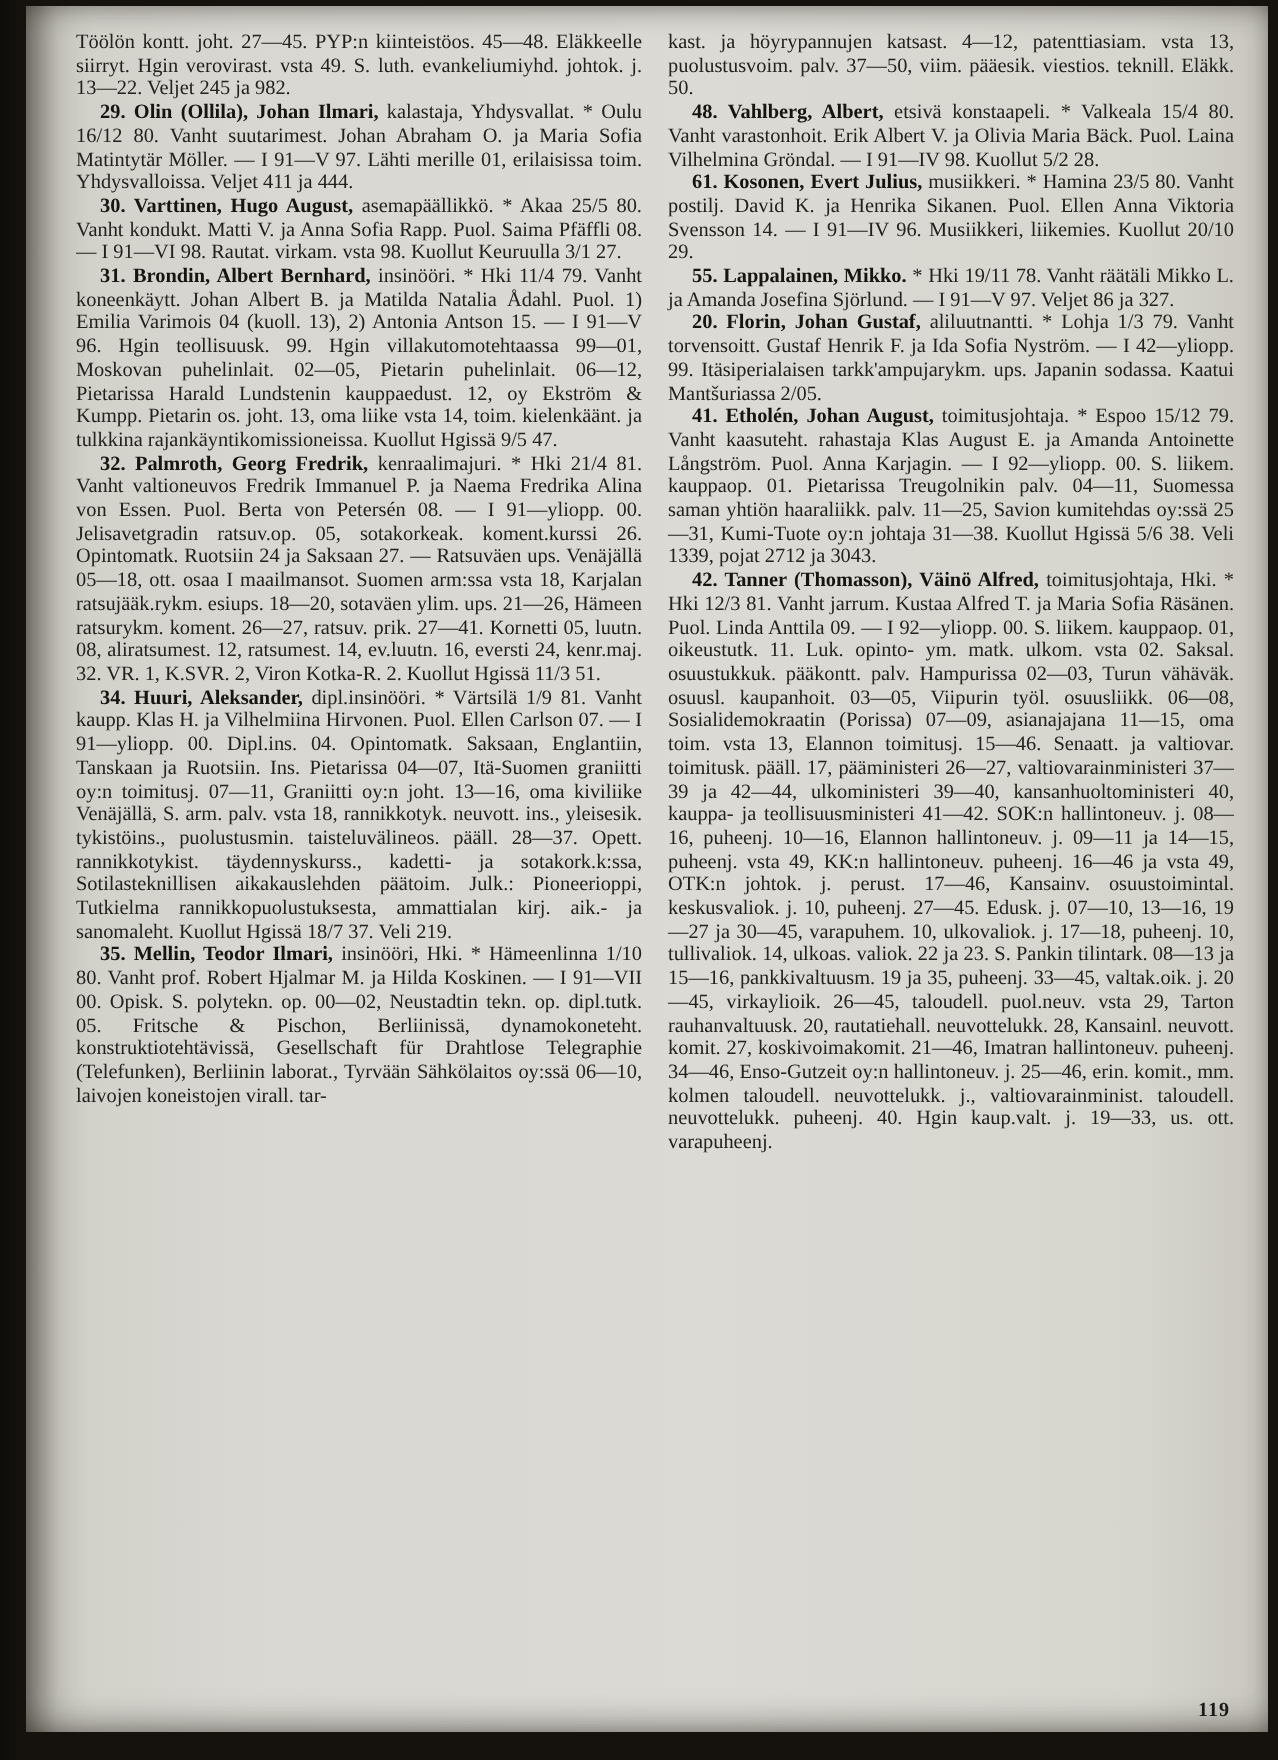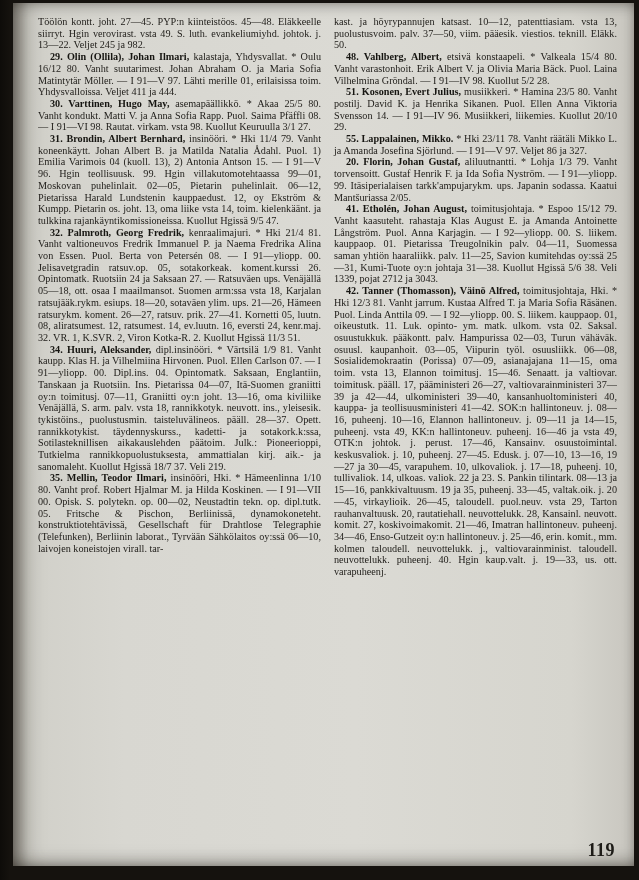--- a/index.html
+++ b/index.html
@@ -39,21 +39,21 @@
     hyphens:auto;
     overflow-wrap:break-word;
   }
   .col p { margin:0; }
   p.entry { text-indent:12px; }
   p.cont  { text-indent:0; }
   .col b  { font-weight:bold; color:#161511; }
   .page-number {
     position:absolute;
     right:19px; bottom:5px;
-    font-size:18px;
+    font-size:10px;
     font-weight:bold;
     color:#1d1b17;
     letter-spacing:.5px;
     text-align:right;
   }
   .spine-shadow {
     position:absolute;
     left:0; top:0; bottom:0;
     width:14px;
     background:linear-gradient(90deg,#0e0c09 0%, #15120e 70%, rgba(21,18,14,0) 100%);
@@ -63,33 +63,33 @@
 <body>
 
 <div class="spine-shadow"></div>
 
 <div class="paper">
   <div class="columns">
 
     <div class="col">
       <p class="cont"><b></b><span>Töölön kontt. joht. 27—45. PYP:n kiinteistöos. 45—48. Eläkkeelle siirryt. Hgin verovirast. vsta 49. S. luth. evankeliumiyhd. johtok. j. 13—22. Veljet 245 ja 982.</span></p>
       <p class="entry"><b>29. Olin (Ollila), Johan Ilmari,</b><span> kalastaja, Yhdysvallat. * Oulu 16/12 80. Vanht suutarimest. Johan Abraham O. ja Maria Sofia Matintytär Möller. — I 91—V 97. Lähti merille 01, erilaisissa toim. Yhdysvalloissa. Veljet 411 ja 444.</span></p>
-      <p class="entry"><b>30. Varttinen, Hugo May,</b><span> asemapäällikkö. * Akaa 25/5 80. Vanht kondukt. Matti V. ja Anna Sofia Rapp. Puol. Saima Pfäffli 08. — I 91—VI 98. Rautat. virkam. vsta 98. Kuollut Keuruulla 3/1 27.</span></p>
+      <p class="entry"><b>30. Varttinen, Hugo August,</b><span> asemapäällikkö. * Akaa 25/5 80. Vanht kondukt. Matti V. ja Anna Sofia Rapp. Puol. Saima Pfäffli 08. — I 91—VI 98. Rautat. virkam. vsta 98. Kuollut Keuruulla 3/1 27.</span></p>
       <p class="entry"><b>31. Brondin, Albert Bernhard,</b><span> insinööri. * Hki 11/4 79. Vanht koneenkäytt. Johan Albert B. ja Matilda Natalia Ådahl. Puol. 1) Emilia Varimois 04 (kuoll. 13), 2) Antonia Antson 15. — I 91—V 96. Hgin teollisuusk. 99. Hgin villakutomotehtaassa 99—01, Moskovan puhelinlait. 02—05, Pietarin puhelinlait. 06—12, Pietarissa Harald Lundstenin kauppaedust. 12, oy Ekström &amp; Kumpp. Pietarin os. joht. 13, oma liike vsta 14, toim. kielenkäänt. ja tulkkina rajankäyntikomissioneissa. Kuollut Hgissä 9/5 47.</span></p>
       <p class="entry"><b>32. Palmroth, Georg Fredrik,</b><span> kenraalimajuri. * Hki 21/4 81. Vanht valtioneuvos Fredrik Immanuel P. ja Naema Fredrika Alina von Essen. Puol. Berta von Petersén 08. — I 91—yliopp. 00. Jelisavetgradin ratsuv.op. 05, sotakorkeak. koment.kurssi 26. Opintomatk. Ruotsiin 24 ja Saksaan 27. — Ratsuväen ups. Venäjällä 05—18, ott. osaa I maailmansot. Suomen arm:ssa vsta 18, Karjalan ratsujääk.rykm. esiups. 18—20, sotaväen ylim. ups. 21—26, Hämeen ratsurykm. koment. 26—27, ratsuv. prik. 27—41. Kornetti 05, luutn. 08, aliratsumest. 12, ratsumest. 14, ev.luutn. 16, eversti 24, kenr.maj. 32. VR. 1, K.SVR. 2, Viron Kotka-R. 2. Kuollut Hgissä 11/3 51.</span></p>
       <p class="entry"><b>34. Huuri, Aleksander,</b><span> dipl.insinööri. * Värtsilä 1/9 81. Vanht kaupp. Klas H. ja Vilhelmiina Hirvonen. Puol. Ellen Carlson 07. — I 91—yliopp. 00. Dipl.ins. 04. Opintomatk. Saksaan, Englantiin, Tanskaan ja Ruotsiin. Ins. Pietarissa 04—07, Itä-Suomen graniitti oy:n toimitusj. 07—11, Graniitti oy:n joht. 13—16, oma kiviliike Venäjällä, S. arm. palv. vsta 18, rannikkotyk. neuvott. ins., yleisesik. tykistöins., puolustusmin. taisteluvälineos. pääll. 28—37. Opett. rannikkotykist. täydennyskurss., kadetti- ja sotakork.k:ssa, Sotilasteknillisen aikakauslehden päätoim. Julk.: Pioneerioppi, Tutkielma rannikkopuolustuksesta, ammattialan kirj. aik.- ja sanomaleht. Kuollut Hgissä 18/7 37. Veli 219.</span></p>
       <p class="entry"><b>35. Mellin, Teodor Ilmari,</b><span> insinööri, Hki. * Hämeenlinna 1/10 80. Vanht prof. Robert Hjalmar M. ja Hilda Koskinen. — I 91—VII 00. Opisk. S. polytekn. op. 00—02, Neustadtin tekn. op. dipl.tutk. 05. Fritsche &amp; Pischon, Berliinissä, dynamokoneteht. konstruktiotehtävissä, Gesellschaft für Drahtlose Telegraphie (Telefunken), Berliinin laborat., Tyrvään Sähkölaitos oy:ssä 06—10, laivojen koneistojen virall. tar-</span></p>
     </div>
 
     <div class="col">
-      <p class="cont"><b></b><span>kast. ja höyrypannujen katsast. 10—12, patenttiasiam. vsta 13, puolustusvoim. palv. 37—50, viim. pääesik. viestios. teknill. Eläkk. 50.</span></p>
+      <p class="cont"><b></b><span>kast. ja höyrypannujen katsast. 4—12, patenttiasiam. vsta 13, puolustusvoim. palv. 37—50, viim. pääesik. viestios. teknill. Eläkk. 50.</span></p>
       <p class="entry"><b>48. Vahlberg, Albert,</b><span> etsivä konstaapeli. * Valkeala 15/4 80. Vanht varastonhoit. Erik Albert V. ja Olivia Maria Bäck. Puol. Laina Vilhelmina Gröndal. — I 91—IV 98. Kuollut 5/2 28.</span></p>
-      <p class="entry"><b>51. Kosonen, Evert Julius,</b><span> musiikkeri. * Hamina 23/5 80. Vanht postilj. David K. ja Henrika Sikanen. Puol. Ellen Anna Viktoria Svensson 14. — I 91—IV 96. Musiikkeri, liikemies. Kuollut 20/10 29.</span></p>
-      <p class="entry"><b>55. Lappalainen, Mikko.</b><span> * Hki 23/11 78. Vanht räätäli Mikko L. ja Amanda Josefina Sjörlund. — I 91—V 97. Veljet 86 ja 327.</span></p>
-      <p class="entry"><b>20. Florin, Johan Gustaf,</b><span> aliluutnantti. * Lohja 1/3 79. Vanht torvensoitt. Gustaf Henrik F. ja Ida Sofia Nyström. — I 91—yliopp. 99. Itäsiperialaisen tarkk'ampujarykm. ups. Japanin sodassa. Kaatui Mantšuriassa 2/05.</span></p>
+      <p class="entry"><b>61. Kosonen, Evert Julius,</b><span> musiikkeri. * Hamina 23/5 80. Vanht postilj. David K. ja Henrika Sikanen. Puol. Ellen Anna Viktoria Svensson 14. — I 91—IV 96. Musiikkeri, liikemies. Kuollut 20/10 29.</span></p>
+      <p class="entry"><b>55. Lappalainen, Mikko.</b><span> * Hki 19/11 78. Vanht räätäli Mikko L. ja Amanda Josefina Sjörlund. — I 91—V 97. Veljet 86 ja 327.</span></p>
+      <p class="entry"><b>20. Florin, Johan Gustaf,</b><span> aliluutnantti. * Lohja 1/3 79. Vanht torvensoitt. Gustaf Henrik F. ja Ida Sofia Nyström. — I 42—yliopp. 99. Itäsiperialaisen tarkk'ampujarykm. ups. Japanin sodassa. Kaatui Mantšuriassa 2/05.</span></p>
       <p class="entry"><b>41. Etholén, Johan August,</b><span> toimitusjohtaja. * Espoo 15/12 79. Vanht kaasuteht. rahastaja Klas August E. ja Amanda Antoinette Långström. Puol. Anna Karjagin. — I 92—yliopp. 00. S. liikem. kauppaop. 01. Pietarissa Treugolnikin palv. 04—11, Suomessa saman yhtiön haaraliikk. palv. 11—25, Savion kumitehdas oy:ssä 25—31, Kumi-Tuote oy:n johtaja 31—38. Kuollut Hgissä 5/6 38. Veli 1339, pojat 2712 ja 3043.</span></p>
       <p class="entry"><b>42. Tanner (Thomasson), Väinö Alfred,</b><span> toimitusjohtaja, Hki. * Hki 12/3 81. Vanht jarrum. Kustaa Alfred T. ja Maria Sofia Räsänen. Puol. Linda Anttila 09. — I 92—yliopp. 00. S. liikem. kauppaop. 01, oikeustutk. 11. Luk. opinto- ym. matk. ulkom. vsta 02. Saksal. osuustukkuk. pääkontt. palv. Hampurissa 02—03, Turun vähäväk. osuusl. kaupanhoit. 03—05, Viipurin työl. osuusliikk. 06—08, Sosialidemokraatin (Porissa) 07—09, asianajajana 11—15, oma toim. vsta 13, Elannon toimitusj. 15—46. Senaatt. ja valtiovar. toimitusk. pääll. 17, pääministeri 26—27, valtiovarainministeri 37—39 ja 42—44, ulkoministeri 39—40, kansanhuoltoministeri 40, kauppa- ja teollisuusministeri 41—42. SOK:n hallintoneuv. j. 08—16, puheenj. 10—16, Elannon hallintoneuv. j. 09—11 ja 14—15, puheenj. vsta 49, KK:n hallintoneuv. puheenj. 16—46 ja vsta 49, OTK:n johtok. j. perust. 17—46, Kansainv. osuustoimintal. keskusvaliok. j. 10, puheenj. 27—45. Edusk. j. 07—10, 13—16, 19—27 ja 30—45, varapuhem. 10, ulkovaliok. j. 17—18, puheenj. 10, tullivaliok. 14, ulkoas. valiok. 22 ja 23. S. Pankin tilintark. 08—13 ja 15—16, pankkivaltuusm. 19 ja 35, puheenj. 33—45, valtak.oik. j. 20—45, virkaylioik. 26—45, taloudell. puol.neuv. vsta 29, Tarton rauhanvaltuusk. 20, rautatiehall. neuvottelukk. 28, Kansainl. neuvott. komit. 27, koskivoimakomit. 21—46, Imatran hallintoneuv. puheenj. 34—46, Enso-Gutzeit oy:n hallintoneuv. j. 25—46, erin. komit., mm. kolmen taloudell. neuvottelukk. j., valtiovarainminist. taloudell. neuvottelukk. puheenj. 40. Hgin kaup.valt. j. 19—33, us. ott. varapuheenj.</span></p>
     </div>
 
   </div>
 
   <div class="page-number">119</div>
 </div>
 
 </body></html>

